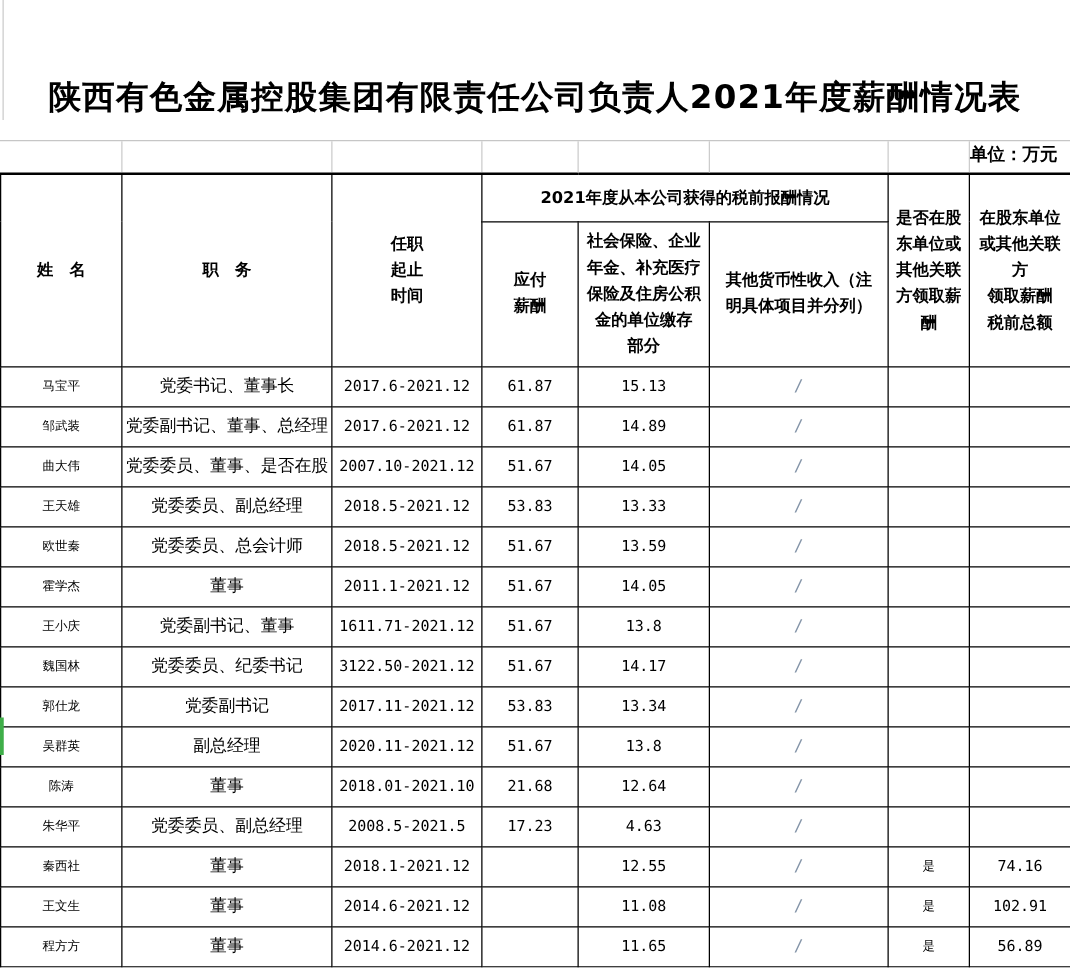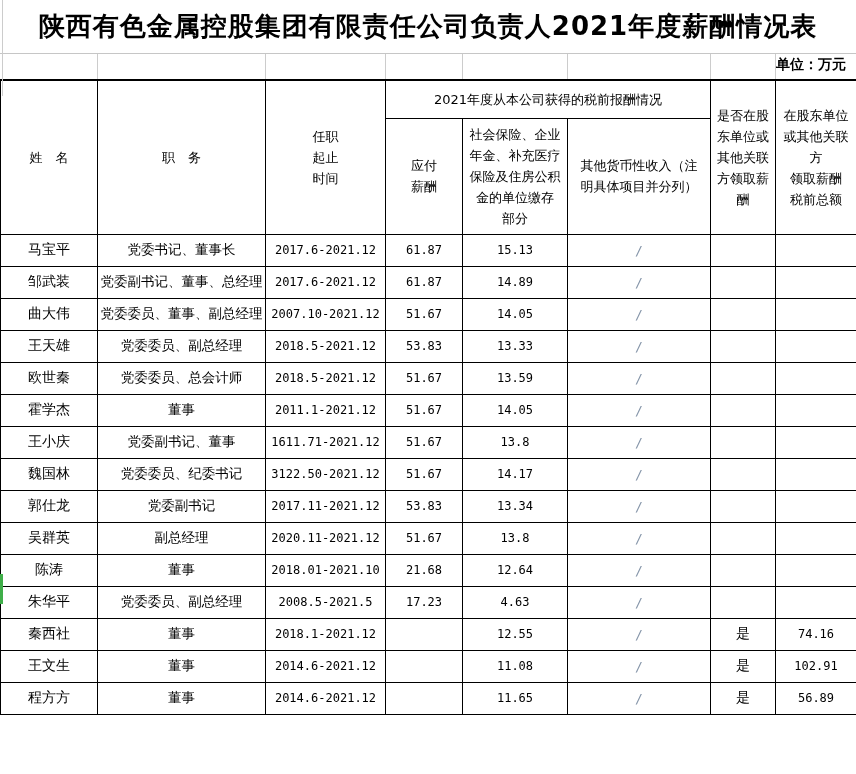--- a/index.html
+++ b/index.html
@@ -3,43 +3,43 @@
 <meta charset="utf-8">
 <style>
   * { margin:0; padding:0; box-sizing:border-box; }
   body { background:#e8e8e8; font-family:"DejaVu Sans","Liberation Sans",sans-serif; }
   .page {
     position:relative; width:856px; height:774px; background:#ffffff;
     color:#000; overflow:hidden;
   }
   
   .title-band {
-    height:54px; border-bottom:1px solid #c6c6c6;
-    display:flex; align-items:center; justify-content:center;
+    height:71px; border-bottom:1px solid #c6c6c6;
+    display:flex; align-items:center; justify-content:center;margin-top:42px;
   }
   .title { font-size:26px; font-weight:bold; letter-spacing:1px; white-space:nowrap; }
   
   .unit-band { position:relative; height:25px;text-align:center; }
   .unit-label {
     position:absolute; right:10px; top:2px; font-size:14px; font-weight:bold;
   }
   .vline { position:absolute; width:1px; background:#cccccc; top:0; bottom:0; }
   .edge-gray { position:absolute; left:2px; top:0; width:1px; height:96px; background:#cccccc; }
   
   table { border-collapse:collapse; table-layout:fixed; width:856px; }
   td, th {
     border:1px solid #000; text-align:center; vertical-align:middle;
     padding:0 1px; overflow:hidden;
   }
   table { border-top:2px solid #000; }
-  th { font-size:13px; font-weight:normal; white-space:pre-line; line-height:21px; }
+  th { font-size:13px; font-weight:bold; white-space:pre-line; line-height:21px; }
   thead tr.h1 { height:38px; }
   thead tr.h2 { height:116px; }
   tbody tr { height:32px; }
-  td.cn { font-size:14px; }
+  td.cn { font-size:10px; }
   td.pos { font-size:13.5px; }
   td.num { font-family:"DejaVu Sans Mono","Liberation Mono",monospace; font-size:12px; letter-spacing:0; }
   td.slash { font-family:"DejaVu Sans Mono","Liberation Mono",monospace; font-size:13px; }
   
   .note-band {
     height:42px; border:1px solid #000; border-top:none;
     display:flex; align-items:center; padding-left:27px;
     font-size:12.5px;
   }
   .row-marker {
@@ -126,21 +126,21 @@
     <td class="pos">党委副书记、董事、总经理</td>
     <td class="num">2017.6-2021.12</td>
     <td class="num">61.87</td>
     <td class="num">14.89</td>
     <td class="slash" style="color: rgb(132, 148, 168);">/</td>
     <td class="cn"></td>
     <td class="num"></td>
   </tr>
         <tr>
     <td class="cn">曲大伟</td>
-    <td class="pos">党委委员、董事、副总经理</td>
+    <td class="pos">党委委员、董事、是否在股</td>
     <td class="num">2007.10-2021.12</td>
     <td class="num">51.67</td>
     <td class="num">14.05</td>
     <td class="slash" style="color: rgb(132, 148, 168);">/</td>
     <td class="cn"></td>
     <td class="num"></td>
   </tr>
         <tr>
     <td class="cn">王天雄</td>
     <td class="pos">党委委员、副总经理</td>

